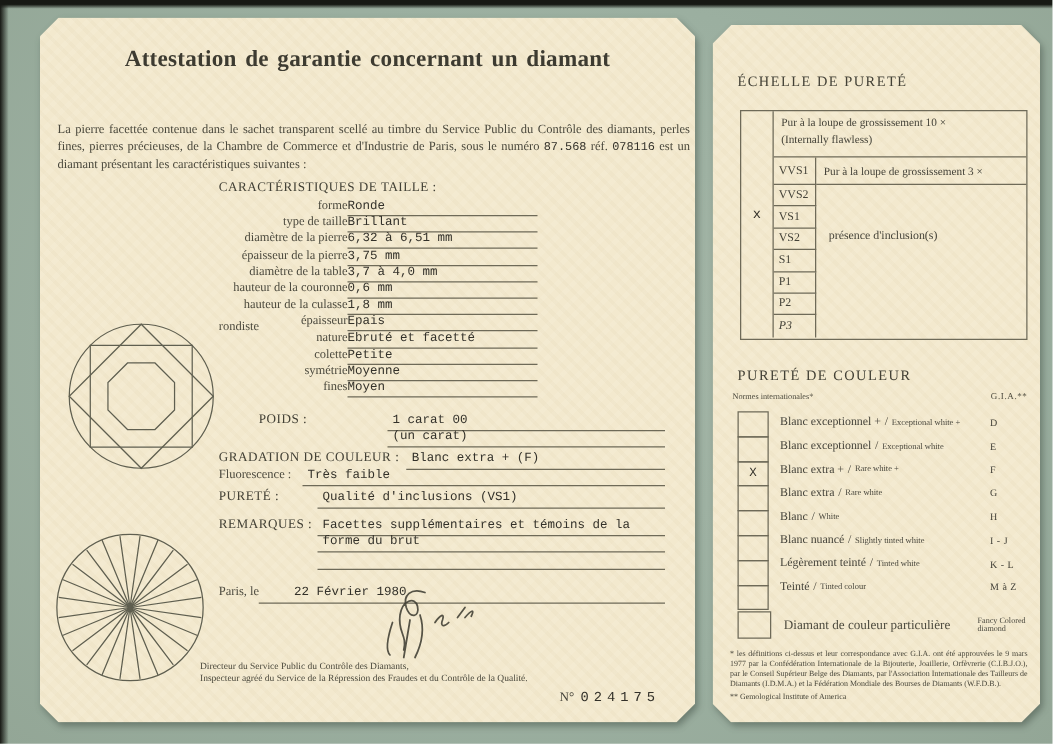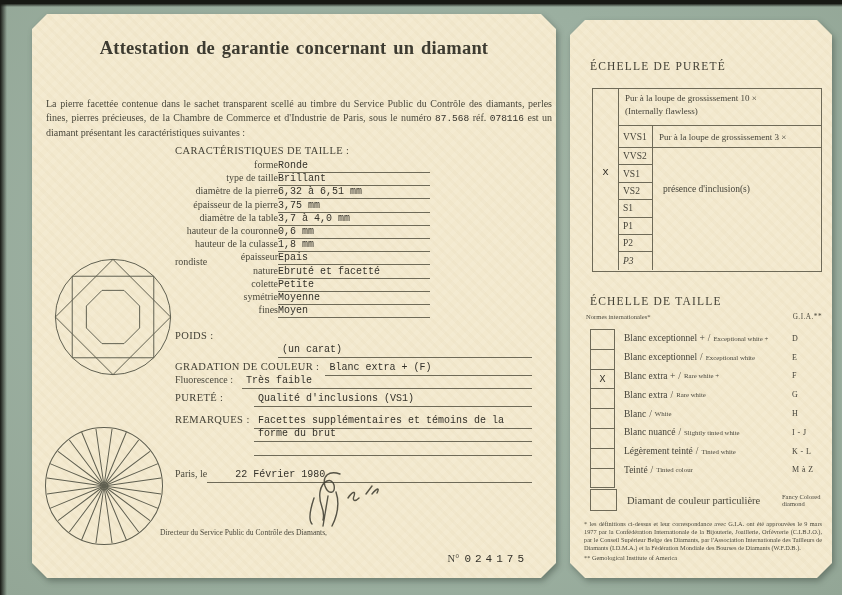--- a/index.html
+++ b/index.html
@@ -43,21 +43,21 @@
   .char-val{width:152px;flex:0 0 152px;font-size:10px;border-bottom:1px solid #6e6a58;
     white-space:nowrap;min-height:12px;}
   .rond-word{position:absolute;left:0;top:5px;}
   .rsub{margin-left:40px;}
 
   .line-row{position:absolute;left:143px;right:24px;display:flex;align-items:baseline;}
   .big-label{font-size:10.5px;letter-spacing:.4px;white-space:nowrap;color:#434136;}
   .mid-label{font-size:10px;white-space:nowrap;}
   .fill-val{flex:1;border-bottom:1px solid #6e6a58;font-size:10px;min-height:12.5px;
     white-space:nowrap;padding-left:4px;}
-  .w103{width:103px;flex:0 0 103px;}
+  .w103{width:103px;flex:0 0 103px;margin-left:32px;}
   .w79{width:79px;flex:0 0 79px;}
   .w67{width:67px;flex:0 0 67px;}
 
   .officials{position:absolute;left:128px;top:514px;font-size:7.6px;line-height:1.35;color:#4a483c;}
   .serial{position:absolute;right:28px;top:539px;font-size:10.5px;color:#45433a;}
   .serial .tw{font-size:11px;letter-spacing:4px;margin-left:5px;}
 
   .diagram{position:absolute;}
   .diagram svg{display:block;}
   .dstroke{stroke:#5f5f50;stroke-width:1.1;fill:none;}
@@ -186,20 +186,21 @@
           </div>
       <div class="char-row">
             <span class="char-label">fines</span>
             <span class="char-val tw">Moyen</span>
           </div>
     </div>
   </div>
 
   <div class="line-row" style="top:316px">
     <span class="big-label w103">POIDS :</span>
+    <span class="fill-val tw">1 carat 00</span>
   </div>
   <div class="line-row" style="top:330px">
     <span class="w103"></span>
     <span class="fill-val tw">(un carat)</span>
   </div>
 
   <div class="line-row" style="top:347px">
     <span class="big-label">GRADATION DE COULEUR :</span>
     <span class="fill-val tw" style="margin-left:6px">Blanc extra + (F)</span>
   </div>
@@ -232,20 +233,21 @@
   </div>
 
   <div class="sig">
     <svg width="120" height="64" viewBox="0 0 120 64">
       <path d="M58 6 C47 2 40 8 43 18 C46 27 54 26 52 17 C50 9 40 12 38 24 C36 38 44 40 41 52 M32 30 C28 42 26 52 30 56 M46 28 L41 58 M54 24 C58 36 55 48 50 58 M66 30 C70 24 74 22 72 28 C70 33 73 34 77 30 M84 26 l6 -8 m0 8 c5 -6 8 -7 5 -1"></path>
     </svg>
   </div>
 
   <div class="officials">
     <div>Directeur du Service Public du Contrôle des Diamants,</div>
+    <div>Inspecteur agréé du Service de la Répression des Fraudes et du Contrôle de la Qualité.</div>
   </div>
 
   <div class="serial">
     <span>N°</span><span class="tw">024175</span>
   </div>
 
 </div>
 </div>
 
 <div class="wrap wrap-right">
@@ -266,21 +268,21 @@
     <div class="pgrade" style="grid-row:3">VVS2</div>
     <div class="pgrade" style="grid-row:4">VS1</div>
     <div class="pgrade" style="grid-row:5">VS2</div>
     <div class="pgrade" style="grid-row:6">S1</div>
     <div class="pgrade" style="grid-row:7">P1</div>
     <div class="pgrade" style="grid-row:8">P2</div>
     <div class="pgrade last" style="grid-row:9">P3</div>
     <div class="pnote">présence d'inclusion(s)</div>
   </div>
 
-  <h2 class="scale-head" style="top:275px">ÉCHELLE DE TAILLE</h2>
+  <h2 class="scale-head" style="top:275px">PURETÉ DE COULEUR</h2>
 
   <div class="cs-header">
     <span class="hl">Normes internationales*</span>
     <span class="hr">G.I.A.**</span>
   </div>
 
   <div class="cbox-strip">
     <div class="cbox"><span class="tw"></span></div>
     <div class="cbox"><span class="tw"></span></div>
     <div class="cbox"><span class="tw">X</span></div>

